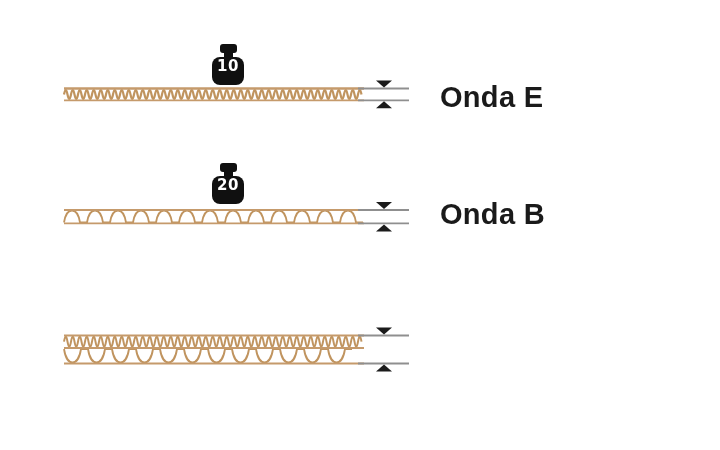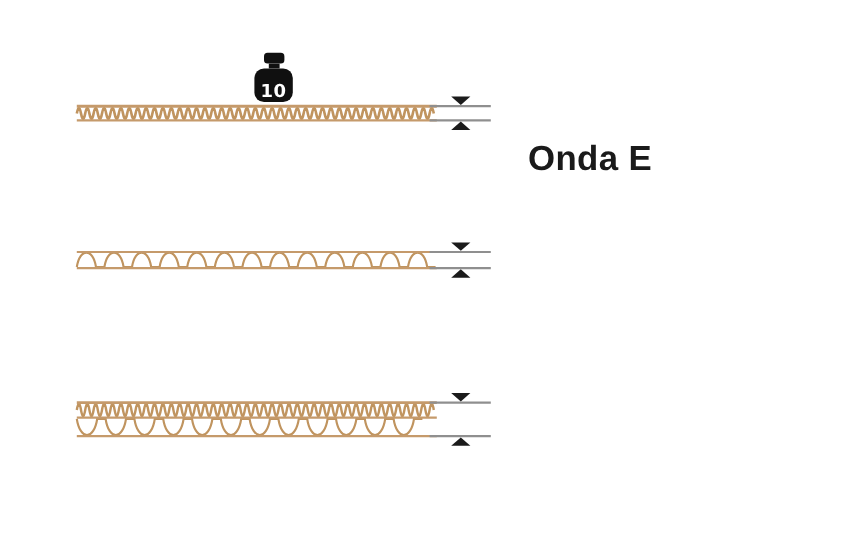--- a/index.html
+++ b/index.html
@@ -16,36 +16,35 @@
   .weight{
     position:absolute;
     width:34px;
     display:flex;flex-direction:column;align-items:center;
   }
   .w-cap{width:17px;height:9px;background:var(--weight-fill,#111);border-radius:3px;}
   .w-neck{width:9px;height:4px;background:var(--weight-fill,#111);}
   .w-body{
     width:32px;height:28px;background:var(--weight-fill,#111);
     border-radius:8px;
-    display:flex;align-items:flex-end;justify-content:center;
+    display:flex;align-items:flex-start;justify-content:center;
   }
   .w-num{
     color:var(--weight-number,#fff);
     font-size:15px;font-weight:bold;
     letter-spacing:0.5px;
     font-family:"DejaVu Sans", sans-serif;
   }
   .board{position:absolute;}
   .label{
     position:absolute;
     font-size:29px;line-height:32px;font-weight:800;
     color:var(--label-text,#1a1a1a);
     letter-spacing:0.3px;
     white-space:nowrap;
-    margin-top:36px;
   }
 </style>
 </head>
 <body>
 
 <div class="canvas">
 
   <div class="weight" style="left:211px;top:44px">
     <div class="w-cap"></div>
     <div class="w-neck"></div>
@@ -57,29 +56,37 @@
       <path d="M 2 14.5 Q 3.8 5.5 5.5 14.5 Q 7.3 23.5 9.0 14.5 Q 10.8 5.5 12.5 14.5 Q 14.3 23.5 16.0 14.5 Q 17.8 5.5 19.5 14.5 Q 21.3 23.5 23.0 14.5 Q 24.8 5.5 26.5 14.5 Q 28.3 23.5 30.0 14.5 Q 31.8 5.5 33.5 14.5 Q 35.3 23.5 37.0 14.5 Q 38.8 5.5 40.5 14.5 Q 42.3 23.5 44.0 14.5 Q 45.8 5.5 47.5 14.5 Q 49.3 23.5 51.0 14.5 Q 52.8 5.5 54.5 14.5 Q 56.3 23.5 58.0 14.5 Q 59.8 5.5 61.5 14.5 Q 63.3 23.5 65.0 14.5 Q 66.8 5.5 68.5 14.5 Q 70.3 23.5 72.0 14.5 Q 73.8 5.5 75.5 14.5 Q 77.3 23.5 79.0 14.5 Q 80.8 5.5 82.5 14.5 Q 84.3 23.5 86.0 14.5 Q 87.8 5.5 89.5 14.5 Q 91.3 23.5 93.0 14.5 Q 94.8 5.5 96.5 14.5 Q 98.3 23.5 100.0 14.5 Q 101.8 5.5 103.5 14.5 Q 105.3 23.5 107.0 14.5 Q 108.8 5.5 110.5 14.5 Q 112.3 23.5 114.0 14.5 Q 115.8 5.5 117.5 14.5 Q 119.3 23.5 121.0 14.5 Q 122.8 5.5 124.5 14.5 Q 126.3 23.5 128.0 14.5 Q 129.8 5.5 131.5 14.5 Q 133.3 23.5 135.0 14.5 Q 136.8 5.5 138.5 14.5 Q 140.3 23.5 142.0 14.5 Q 143.8 5.5 145.5 14.5 Q 147.3 23.5 149.0 14.5 Q 150.8 5.5 152.5 14.5 Q 154.3 23.5 156.0 14.5 Q 157.8 5.5 159.5 14.5 Q 161.3 23.5 163.0 14.5 Q 164.8 5.5 166.5 14.5 Q 168.3 23.5 170.0 14.5 Q 171.8 5.5 173.5 14.5 Q 175.3 23.5 177.0 14.5 Q 178.8 5.5 180.5 14.5 Q 182.3 23.5 184.0 14.5 Q 185.8 5.5 187.5 14.5 Q 189.3 23.5 191.0 14.5 Q 192.8 5.5 194.5 14.5 Q 196.3 23.5 198.0 14.5 Q 199.8 5.5 201.5 14.5 Q 203.3 23.5 205.0 14.5 Q 206.8 5.5 208.5 14.5 Q 210.3 23.5 212.0 14.5 Q 213.8 5.5 215.5 14.5 Q 217.3 23.5 219.0 14.5 Q 220.8 5.5 222.5 14.5 Q 224.3 23.5 226.0 14.5 Q 227.8 5.5 229.5 14.5 Q 231.3 23.5 233.0 14.5 Q 234.8 5.5 236.5 14.5 Q 238.3 23.5 240.0 14.5 Q 241.8 5.5 243.5 14.5 Q 245.3 23.5 247.0 14.5 Q 248.8 5.5 250.5 14.5 Q 252.3 23.5 254.0 14.5 Q 255.8 5.5 257.5 14.5 Q 259.3 23.5 261.0 14.5 Q 262.8 5.5 264.5 14.5 Q 266.3 23.5 268.0 14.5 Q 269.8 5.5 271.5 14.5 Q 273.3 23.5 275.0 14.5 Q 276.8 5.5 278.5 14.5 Q 280.3 23.5 282.0 14.5 Q 283.8 5.5 285.5 14.5 Q 287.3 23.5 289.0 14.5 Q 290.8 5.5 292.5 14.5 Q 294.3 23.5 296.0 14.5 Q 297.8 5.5 299.5 14.5" fill="none" stroke="#c0945f" stroke-width="2.2"></path>
       <line x1="2" y1="8.5" x2="302" y2="8.5" stroke="#c59a6b" stroke-width="2.4"></line>
       <line x1="2" y1="20.3" x2="302" y2="20.3" stroke="#c59a6b" stroke-width="1.8"></line>
       <line x1="296" y1="8.5" x2="347" y2="8.5" stroke="#8f8f8f" stroke-width="1.8"></line>
       <line x1="296" y1="20.3" x2="347" y2="20.3" stroke="#8f8f8f" stroke-width="1.8"></line>
       <polygon points="314,0.5 330,0.5 322,7.5" fill="#1b1b1b"></polygon>
       <polygon points="314,28.3 330,28.3 322,21.3" fill="#1b1b1b"></polygon>
     </svg>
   <div class="label" style="left:440px;top:81px">Onda E</div>
 
+  <div class="weight" style="left:211px;top:163px">
+    <div class="w-cap"></div>
+    <div class="w-neck"></div>
+    <div class="w-body">
+      <span class="w-num">20</span>
+    </div>
+  </div>
   <svg class="board" id="board-1" style="left:62px;top:200px" width="350" height="34">
       <path d="M 2 22.5 c 2.6 -16.0 13.4 -16.0 16 0 l 7.0 0 c 2.6 -16.0 13.4 -16.0 16 0 l 7.0 0 c 2.6 -16.0 13.4 -16.0 16 0 l 7.0 0 c 2.6 -16.0 13.4 -16.0 16 0 l 7.0 0 c 2.6 -16.0 13.4 -16.0 16 0 l 7.0 0 c 2.6 -16.0 13.4 -16.0 16 0 l 7.0 0 c 2.6 -16.0 13.4 -16.0 16 0 l 7.0 0 c 2.6 -16.0 13.4 -16.0 16 0 l 7.0 0 c 2.6 -16.0 13.4 -16.0 16 0 l 7.0 0 c 2.6 -16.0 13.4 -16.0 16 0 l 7.0 0 c 2.6 -16.0 13.4 -16.0 16 0 l 7.0 0 c 2.6 -16.0 13.4 -16.0 16 0 l 7.0 0 c 2.6 -16.0 13.4 -16.0 16 0 l 7.0 0" fill="none" stroke="#c0945f" stroke-width="1.8"></path>
       <line x1="2" y1="10" x2="302" y2="10" stroke="#c59a6b" stroke-width="1.8"></line>
       <line x1="2" y1="23.4" x2="302" y2="23.4" stroke="#c59a6b" stroke-width="1.8"></line>
       <line x1="296" y1="10" x2="347" y2="10" stroke="#8f8f8f" stroke-width="1.8"></line>
       <line x1="296" y1="23.4" x2="347" y2="23.4" stroke="#8f8f8f" stroke-width="1.8"></line>
       <polygon points="314,2 330,2 322,9" fill="#1b1b1b"></polygon>
       <polygon points="314,31.4 330,31.4 322,24.4" fill="#1b1b1b"></polygon>
     </svg>
+  <div class="label" style="left:440px;top:198px">Onda B</div>
 
   <svg class="board" id="board-2" style="left:62px;top:326px" width="350" height="47">
       <path d="M 2 15.7 Q 3.8 5.3 5.5 15.7 Q 7.3 26.0 9.0 15.7 Q 10.8 5.3 12.5 15.7 Q 14.3 26.0 16.0 15.7 Q 17.8 5.3 19.5 15.7 Q 21.3 26.0 23.0 15.7 Q 24.8 5.3 26.5 15.7 Q 28.3 26.0 30.0 15.7 Q 31.8 5.3 33.5 15.7 Q 35.3 26.0 37.0 15.7 Q 38.8 5.3 40.5 15.7 Q 42.3 26.0 44.0 15.7 Q 45.8 5.3 47.5 15.7 Q 49.3 26.0 51.0 15.7 Q 52.8 5.3 54.5 15.7 Q 56.3 26.0 58.0 15.7 Q 59.8 5.3 61.5 15.7 Q 63.3 26.0 65.0 15.7 Q 66.8 5.3 68.5 15.7 Q 70.3 26.0 72.0 15.7 Q 73.8 5.3 75.5 15.7 Q 77.3 26.0 79.0 15.7 Q 80.8 5.3 82.5 15.7 Q 84.3 26.0 86.0 15.7 Q 87.8 5.3 89.5 15.7 Q 91.3 26.0 93.0 15.7 Q 94.8 5.3 96.5 15.7 Q 98.3 26.0 100.0 15.7 Q 101.8 5.3 103.5 15.7 Q 105.3 26.0 107.0 15.7 Q 108.8 5.3 110.5 15.7 Q 112.3 26.0 114.0 15.7 Q 115.8 5.3 117.5 15.7 Q 119.3 26.0 121.0 15.7 Q 122.8 5.3 124.5 15.7 Q 126.3 26.0 128.0 15.7 Q 129.8 5.3 131.5 15.7 Q 133.3 26.0 135.0 15.7 Q 136.8 5.3 138.5 15.7 Q 140.3 26.0 142.0 15.7 Q 143.8 5.3 145.5 15.7 Q 147.3 26.0 149.0 15.7 Q 150.8 5.3 152.5 15.7 Q 154.3 26.0 156.0 15.7 Q 157.8 5.3 159.5 15.7 Q 161.3 26.0 163.0 15.7 Q 164.8 5.3 166.5 15.7 Q 168.3 26.0 170.0 15.7 Q 171.8 5.3 173.5 15.7 Q 175.3 26.0 177.0 15.7 Q 178.8 5.3 180.5 15.7 Q 182.3 26.0 184.0 15.7 Q 185.8 5.3 187.5 15.7 Q 189.3 26.0 191.0 15.7 Q 192.8 5.3 194.5 15.7 Q 196.3 26.0 198.0 15.7 Q 199.8 5.3 201.5 15.7 Q 203.3 26.0 205.0 15.7 Q 206.8 5.3 208.5 15.7 Q 210.3 26.0 212.0 15.7 Q 213.8 5.3 215.5 15.7 Q 217.3 26.0 219.0 15.7 Q 220.8 5.3 222.5 15.7 Q 224.3 26.0 226.0 15.7 Q 227.8 5.3 229.5 15.7 Q 231.3 26.0 233.0 15.7 Q 234.8 5.3 236.5 15.7 Q 238.3 26.0 240.0 15.7 Q 241.8 5.3 243.5 15.7 Q 245.3 26.0 247.0 15.7 Q 248.8 5.3 250.5 15.7 Q 252.3 26.0 254.0 15.7 Q 255.8 5.3 257.5 15.7 Q 259.3 26.0 261.0 15.7 Q 262.8 5.3 264.5 15.7 Q 266.3 26.0 268.0 15.7 Q 269.8 5.3 271.5 15.7 Q 273.3 26.0 275.0 15.7 Q 276.8 5.3 278.5 15.7 Q 280.3 26.0 282.0 15.7 Q 283.8 5.3 285.5 15.7 Q 287.3 26.0 289.0 15.7 Q 290.8 5.3 292.5 15.7 Q 294.3 26.0 296.0 15.7 Q 297.8 5.3 299.5 15.7" fill="none" stroke="#c0945f" stroke-width="2"></path>
       <path d="M 2 23 c 2.7 18.0 14.3 18.0 17 0 l 7.0 0 c 2.7 18.0 14.3 18.0 17 0 l 7.0 0 c 2.7 18.0 14.3 18.0 17 0 l 7.0 0 c 2.7 18.0 14.3 18.0 17 0 l 7.0 0 c 2.7 18.0 14.3 18.0 17 0 l 7.0 0 c 2.7 18.0 14.3 18.0 17 0 l 7.0 0 c 2.7 18.0 14.3 18.0 17 0 l 7.0 0 c 2.7 18.0 14.3 18.0 17 0 l 7.0 0 c 2.7 18.0 14.3 18.0 17 0 l 7.0 0 c 2.7 18.0 14.3 18.0 17 0 l 7.0 0 c 2.7 18.0 14.3 18.0 17 0 l 7.0 0 c 2.7 18.0 14.3 18.0 17 0 l 7.0 0" fill="none" stroke="#c0945f" stroke-width="1.8"></path>
       <line x1="2" y1="9.5" x2="302" y2="9.5" stroke="#c59a6b" stroke-width="2.2"></line>
       <line x1="2" y1="22" x2="302" y2="22" stroke="#c59a6b" stroke-width="1.8"></line>
       <line x1="2" y1="37.5" x2="302" y2="37.5" stroke="#c59a6b" stroke-width="1.8"></line>
       <line x1="296" y1="9.5" x2="347" y2="9.5" stroke="#8f8f8f" stroke-width="1.8"></line>
       <line x1="296" y1="37.5" x2="347" y2="37.5" stroke="#8f8f8f" stroke-width="1.8"></line>
       <polygon points="314,1.5 330,1.5 322,8.5" fill="#1b1b1b"></polygon>

